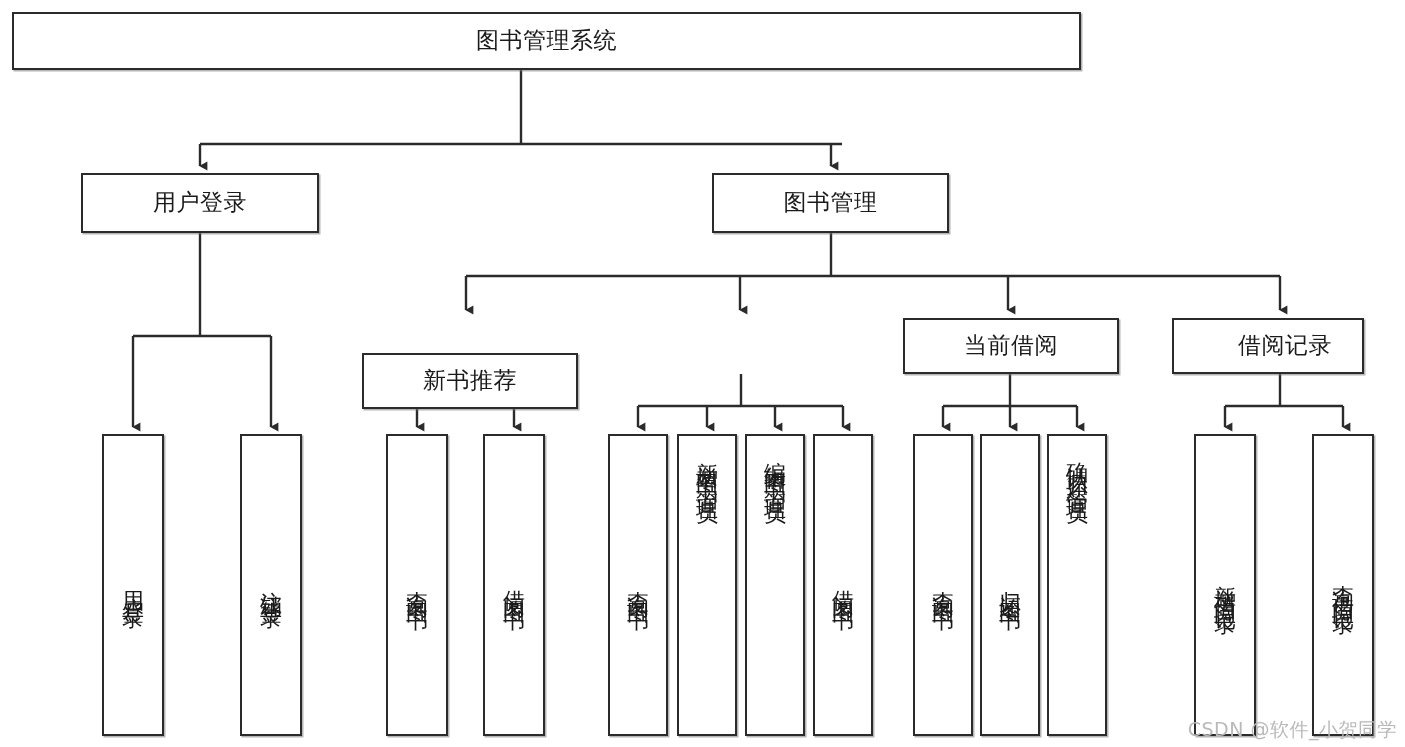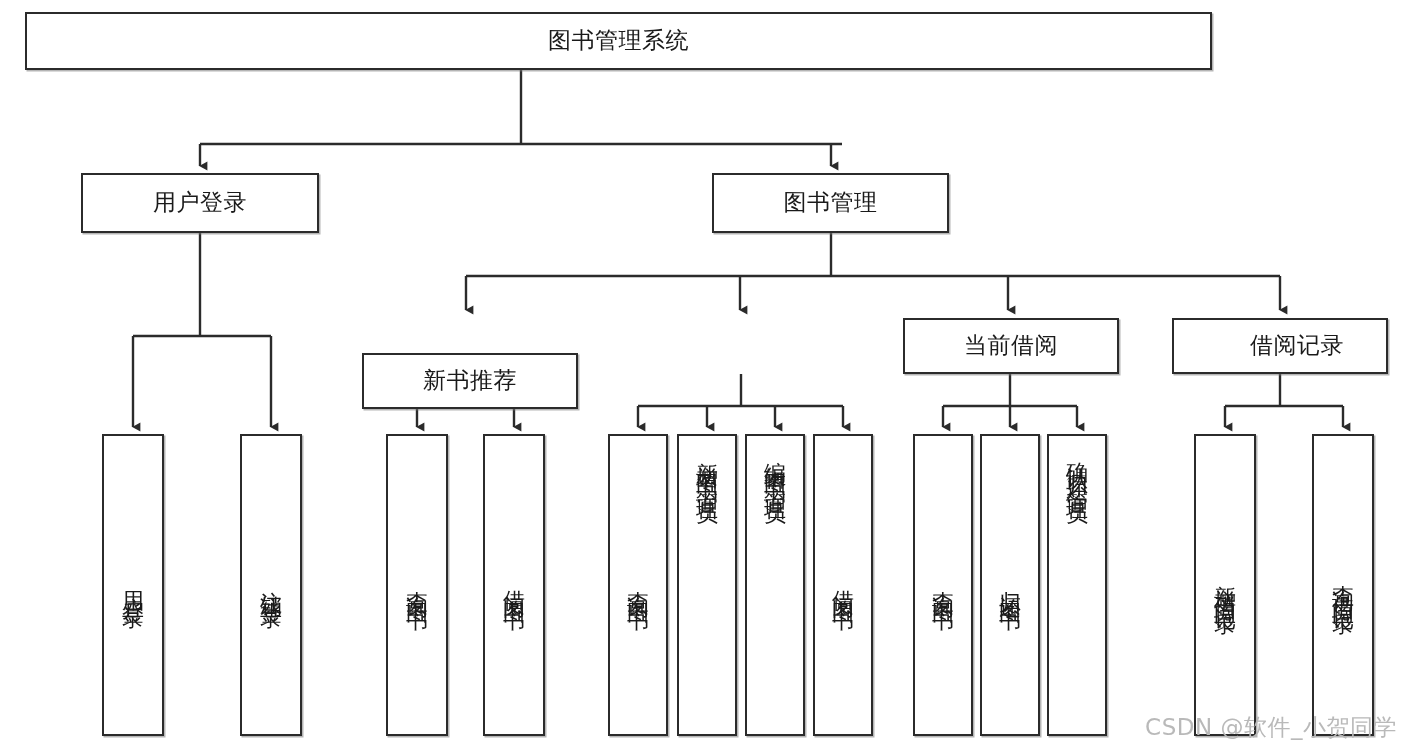--- a/index.html
+++ b/index.html
@@ -68,21 +68,21 @@
   }
   
   .node.vert.center {
     align-items: center;
   }
   
   #watermark {
     position: absolute;
     right: 8px;
     bottom: 4px;
-    font-size: 23px;
+    font-size: 19px;
     color: #b9b9b9;
     letter-spacing: 0.5px;
     white-space: nowrap;
     pointer-events: none;
     font-family: "DejaVu Sans", "Liberation Sans", sans-serif;
   }
 </style>
 </head>
 <body>
 
@@ -143,42 +143,42 @@
     </g>
 
     <g stroke="#2b2b2b" stroke-width="2.4" fill="none">
       <path d="M1280,374 L1280,406"></path>
       <path d="M1225,406 L1343,406"></path>
       <path d="M1225,406 L1225,427" marker-end="url(#arrowhead)"></path>
       <path d="M1343,406 L1343,427" marker-end="url(#arrowhead)"></path>
     </g>
   </svg>
 
-  <div class="node horiz root" id="n-root" style="left: 25px; top: 12px; width: 1187px; height: 58px;">
+  <div class="node horiz root" id="n-root" style="left: 12px; top: 12px; width: 1069px; height: 58px;">
     <span class="label">图书管理系统</span>
   </div>
 
   <div class="node horiz" id="n-user-login" style="left: 81px; top: 173px; width: 238px; height: 60px;">
     <span class="label">用户登录</span>
   </div>
 
   <div class="node horiz" id="n-book-manage" style="left: 712px; top: 173px; width: 237px; height: 60px;">
     <span class="label">图书管理</span>
   </div>
 
   <div class="node horiz" id="n-new-book-rec" style="left: 362px; top: 318px; width: 216px; height: 56px; margin-top: 35px;">
     <span class="label">新书推荐</span>
   </div>
 
 
   <div class="node horiz" id="n-current-borrow" style="left: 903px; top: 318px; width: 216px; height: 56px;">
     <span class="label">当前借阅</span>
   </div>
 
-  <div class="node horiz" id="n-borrow-record" style="left: 1172px; top: 318px; width: 216px; height: 56px; padding-left: 34px;">
+  <div class="node horiz" id="n-borrow-record" style="left: 1172px; top: 318px; width: 192px; height: 56px; padding-left: 34px;">
     <span class="label">借阅记录</span>
   </div>
 
   <div class="node vert center" id="n-leaf-user-login" style="left: 102px; top: 434px; width: 62px; height: 302px;">
     <span class="label">用户登录</span>
   </div>
 
   <div class="node vert center" id="n-leaf-logout" style="left: 240px; top: 434px; width: 62px; height: 302px;">
     <span class="label">注销登录</span>
   </div>

